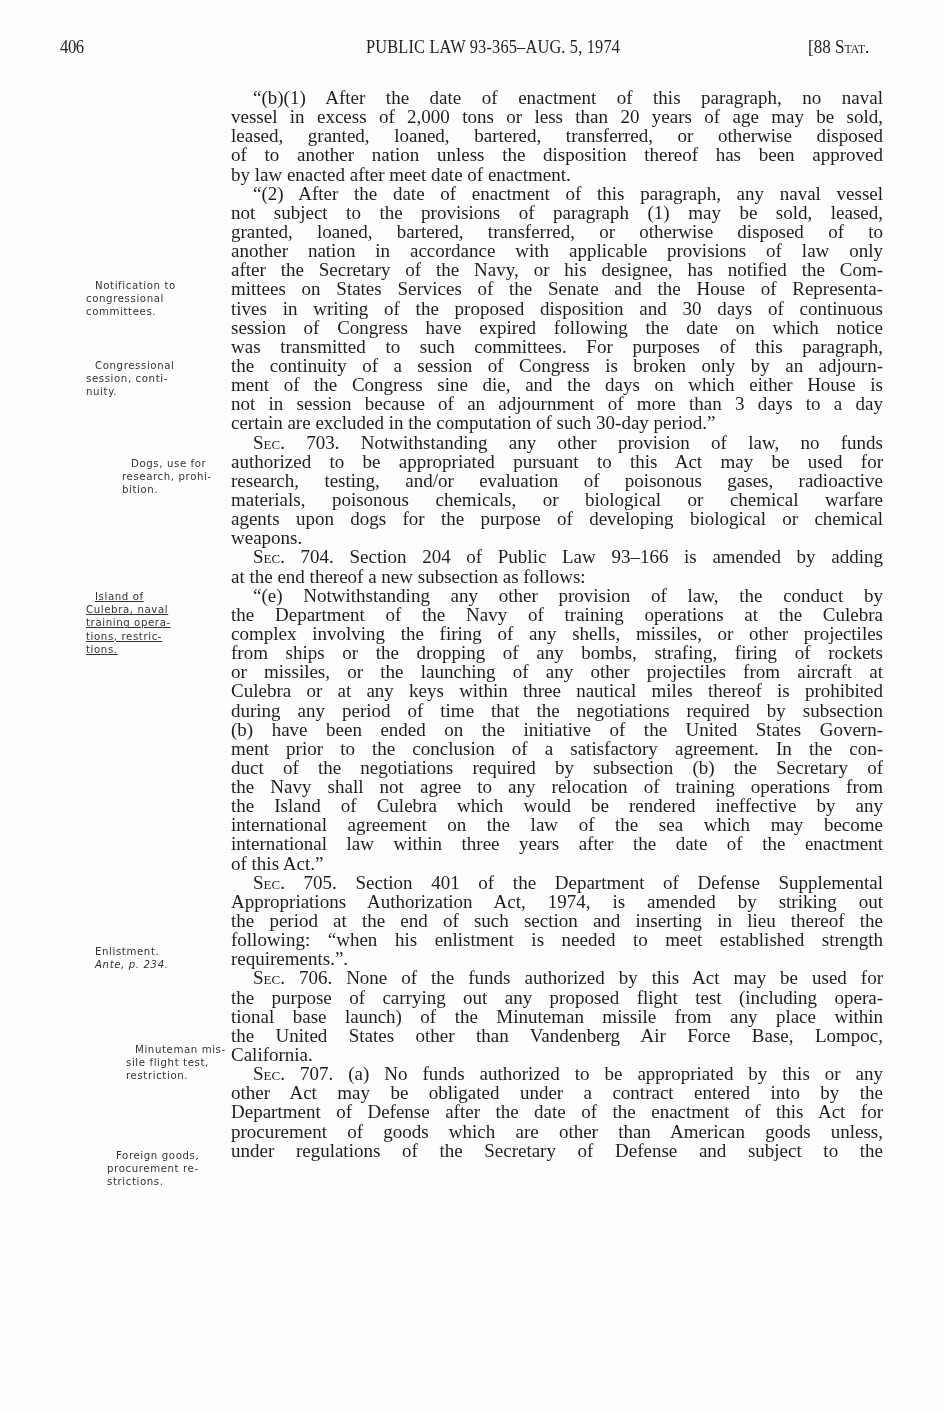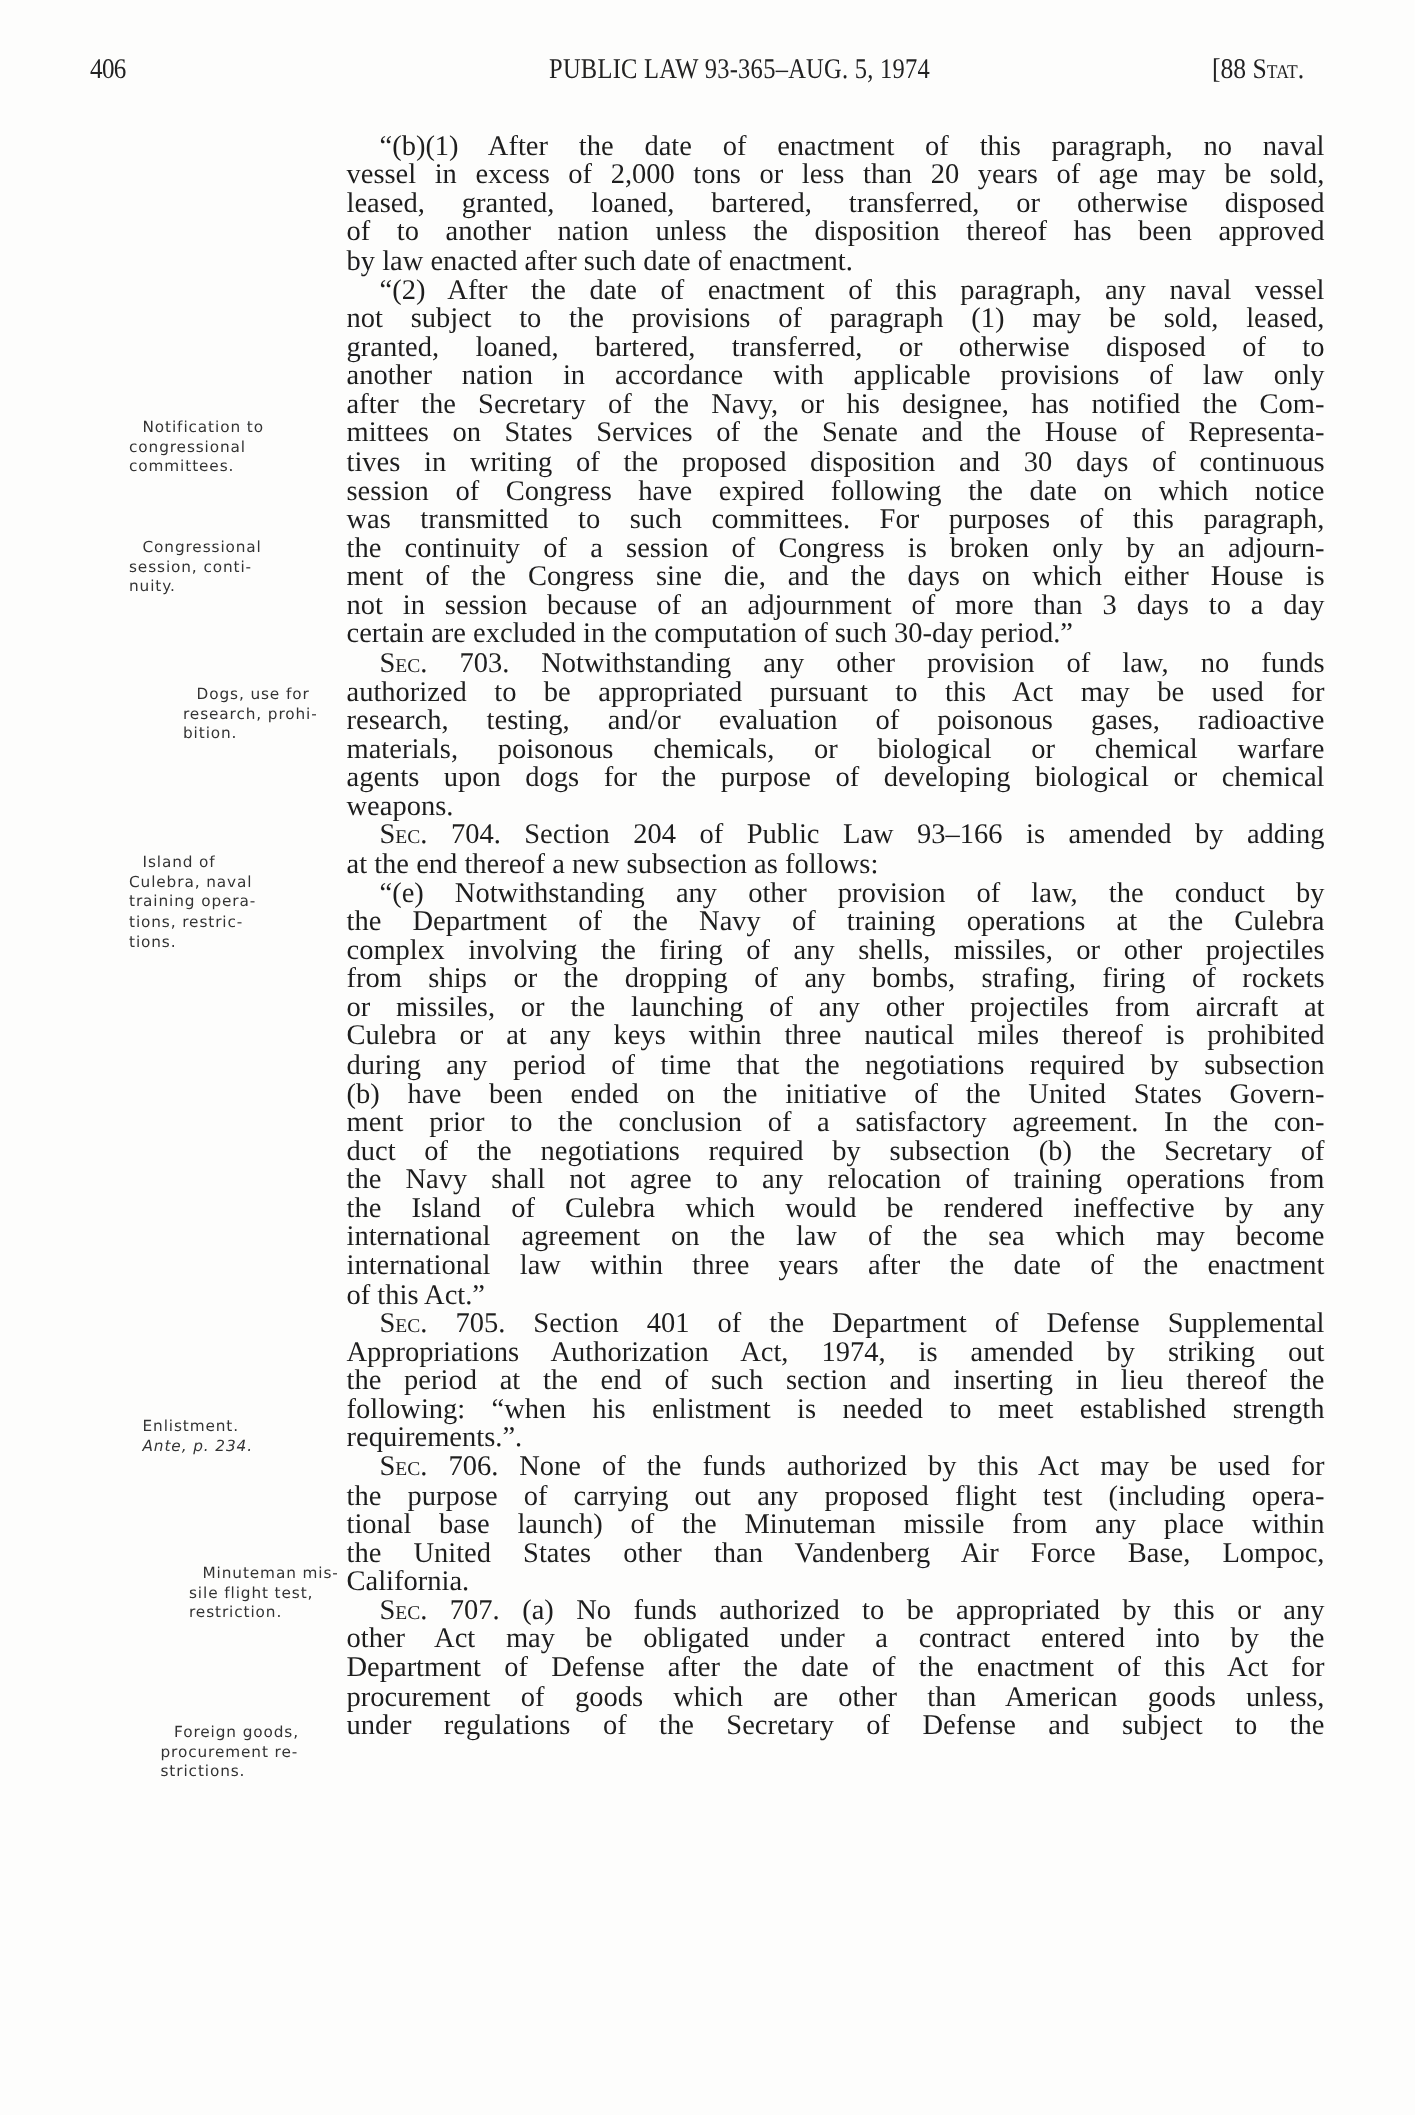--- a/index.html
+++ b/index.html
@@ -36,21 +36,21 @@
     <span class="pno">406</span>
     <span class="title">PUBLIC LAW 93-365–AUG. 5, 1974</span>
     <span class="stat"><span>[88 </span><span class="sc">Stat.</span></span>
   </div>
 
   <div class="body" id="body">
       <div class="ln ind"><span>“(b)(1) After the date of enactment of this paragraph, no naval</span></div>
       <div class="ln"><span>vessel in excess of 2,000 tons or less than 20 years of age may be sold,</span></div>
       <div class="ln"><span>leased, granted, loaned, bartered, transferred, or otherwise disposed</span></div>
       <div class="ln"><span>of to another nation unless the disposition thereof has been approved</span></div>
-      <div class="ln last"><span>by law enacted after such date of enactment.</span></div>
+      <div class="ln last"><span>by law enacted after meet date of enactment.</span></div>
       <div class="ln ind"><span>“(2) After the date of enactment of this paragraph, any naval vessel</span></div>
       <div class="ln"><span>not subject to the provisions of paragraph (1) may be sold, leased,</span></div>
       <div class="ln"><span>granted, loaned, bartered, transferred, or otherwise disposed of to</span></div>
       <div class="ln"><span>another nation in accordance with applicable provisions of law only</span></div>
       <div class="ln"><span>after the Secretary of the Navy, or his designee, has notified the Com-</span></div>
       <div class="ln"><span>mittees on States Services of the Senate and the House of Representa-</span></div>
       <div class="ln"><span>tives in writing of the proposed disposition and 30 days of continuous</span></div>
       <div class="ln"><span>session of Congress have expired following the date on which notice</span></div>
       <div class="ln"><span>was transmitted to such committees. For purposes of this paragraph,</span></div>
       <div class="ln"><span>the continuity of a session of Congress is broken only by an adjourn-</span></div>
@@ -105,21 +105,21 @@
       <div class="margin" style="top: 359px;">
         <div class="m1">Congressional</div>
         <div>session, conti-</div>
         <div>nuity.</div>
       </div>
       <div class="margin" style="top: 457px; margin-left: 36px;">
         <div class="m1">Dogs, use for</div>
         <div>research, prohi-</div>
         <div>bition.</div>
       </div>
-      <div class="margin" style="top: 569px;">
+      <div class="margin" style="top: 590px; text-decoration: underline;">
         <div class="m1">Island of</div>
         <div>Culebra, naval</div>
         <div>training opera-</div>
         <div>tions, restric-</div>
         <div>tions.</div>
       </div>
       <div class="margin" style="top: 945px;">
         <div class="m1">Enlistment.</div>
         <div class="m1"><i>Ante, p. 234.</i></div>
       </div>

